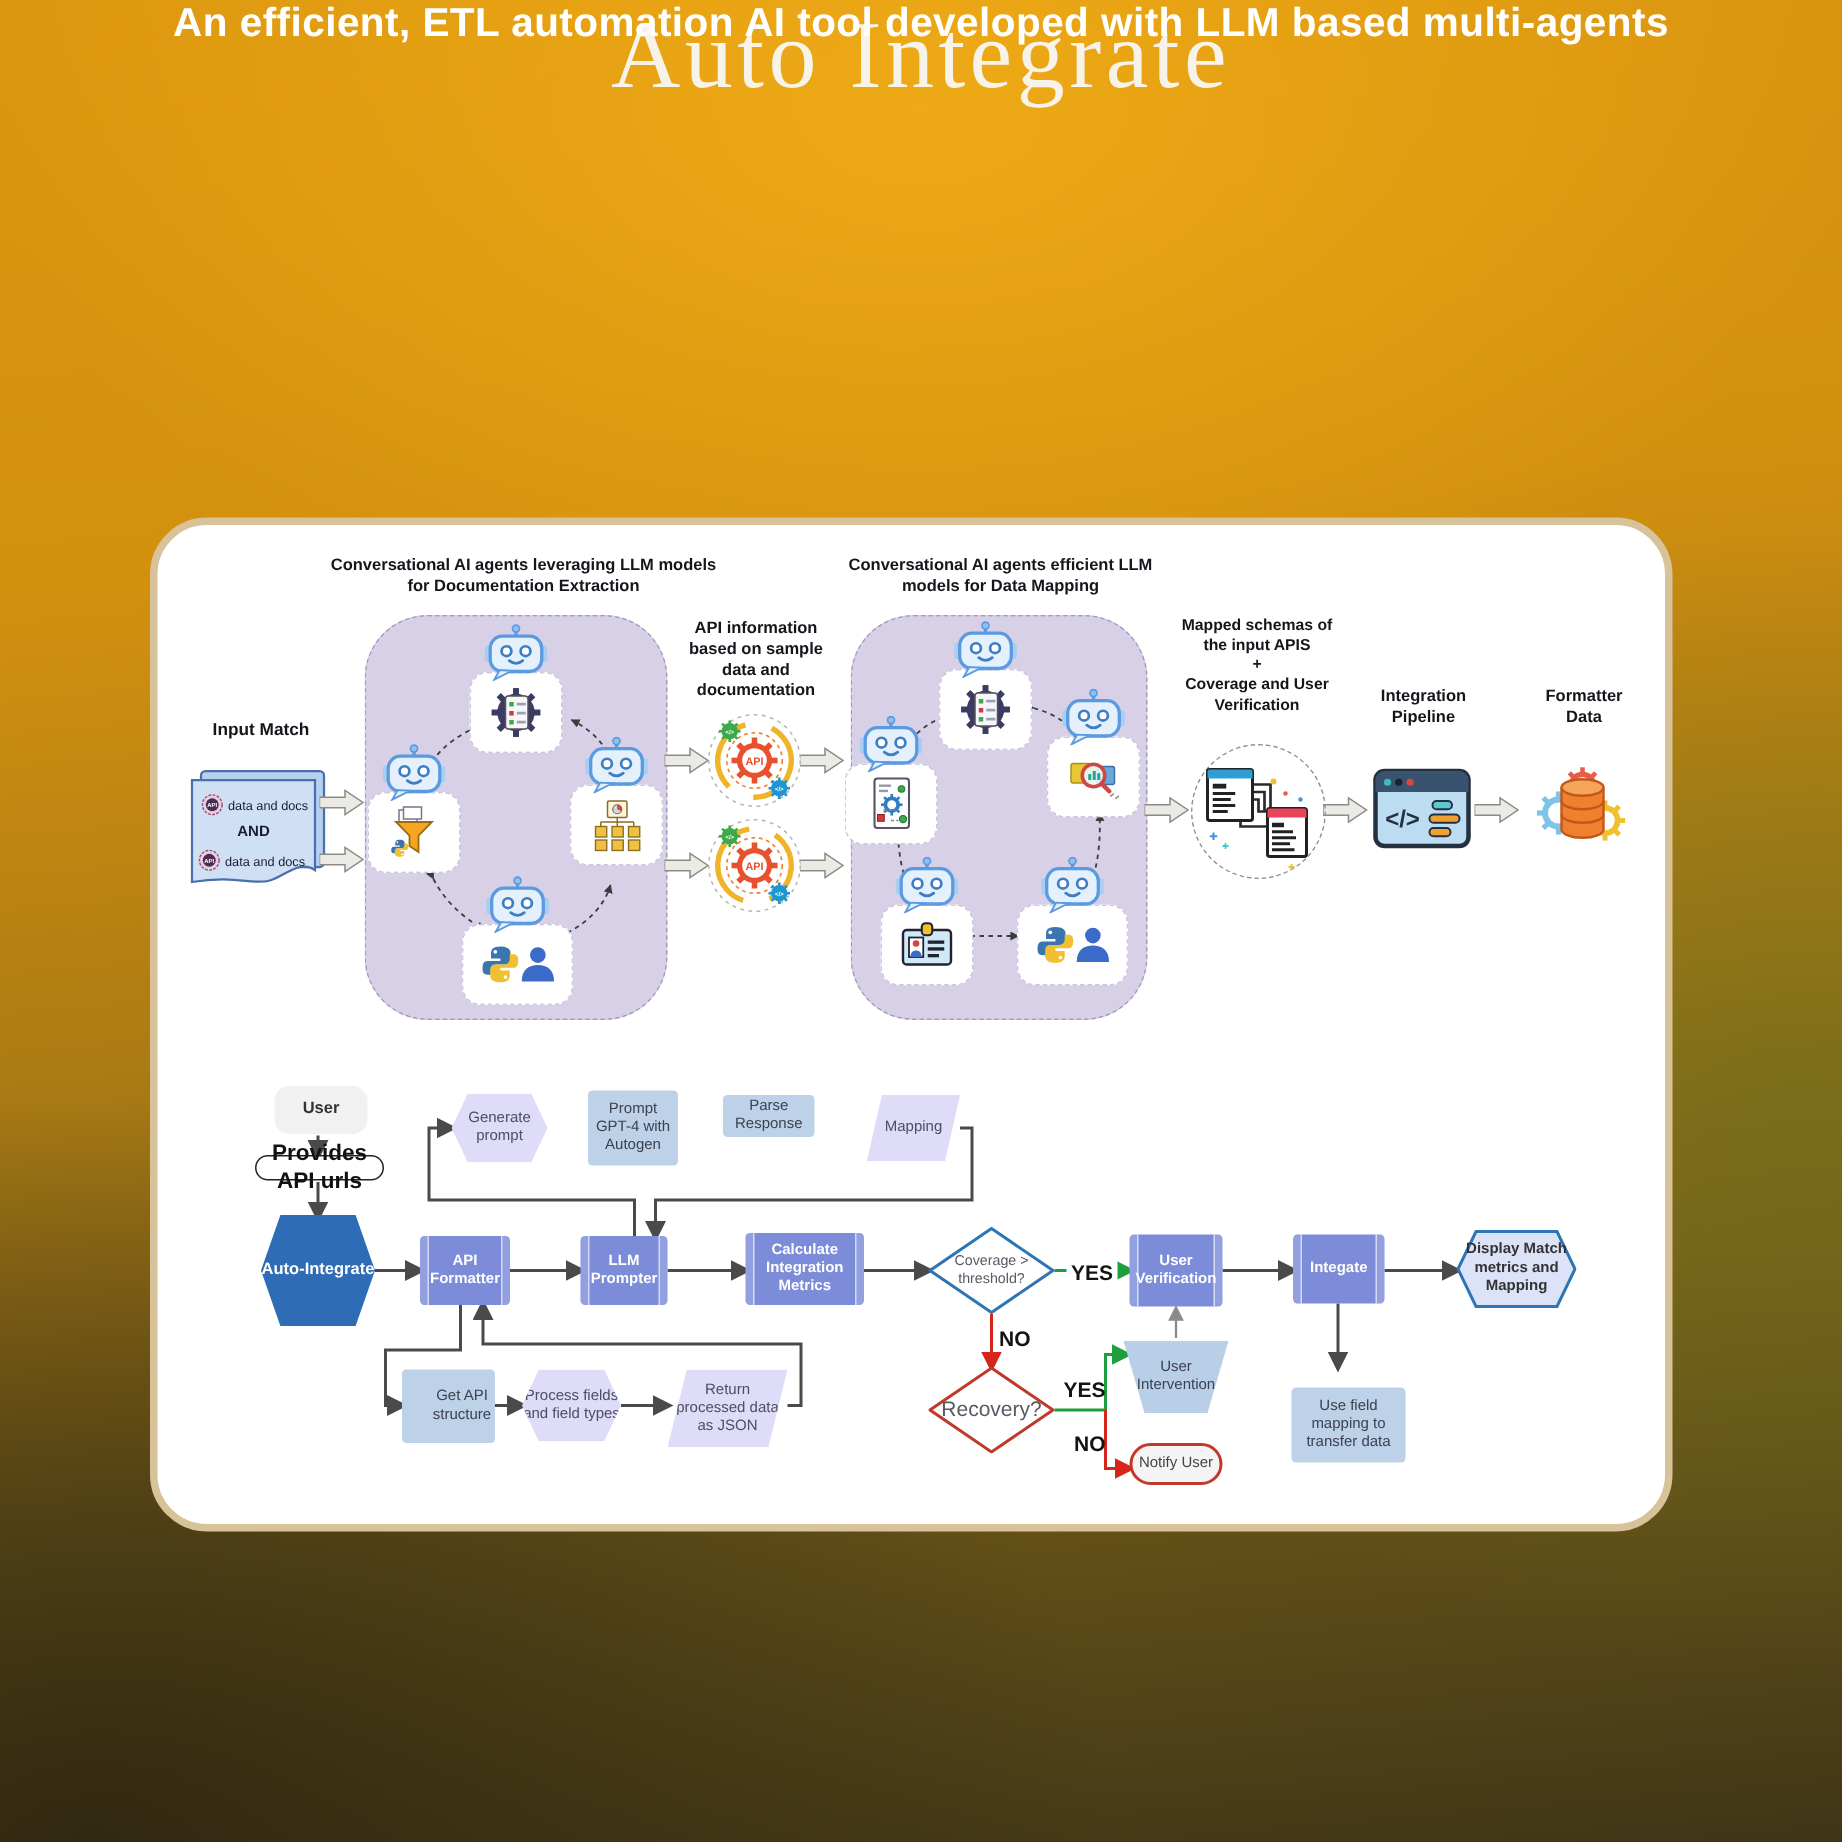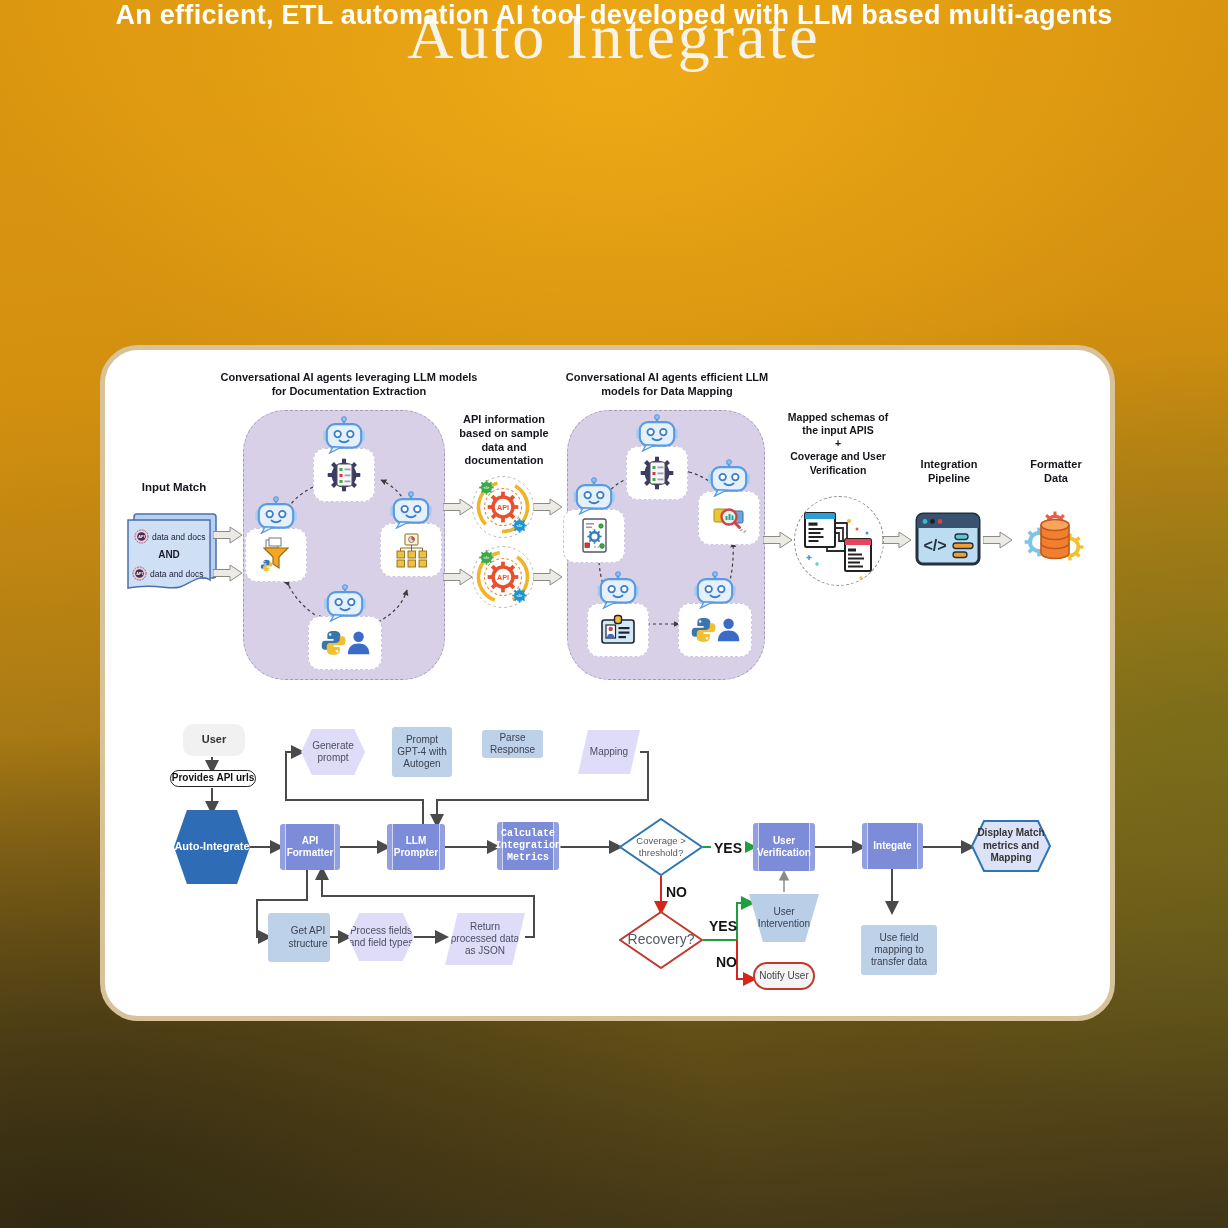--- a/index.html
+++ b/index.html
@@ -488,37 +488,37 @@
     <path d="M603,147 L645,147"></path>
     <path d="M603,240 H637 V203 H643"></path>
   </g>
   <g fill="none" stroke="#d6251a" stroke-width="2" marker-end="url(#mR)">
     <path d="M561,176 L561,203"></path>
     <path d="M637,240 V279 H645"></path>
   </g>
 </svg>
 
 <div class="abs fnode ctr pre" style="left:183px;top:724px;width:62px;height:32px;background:#f1f1f1;border-radius:10px;font-weight:bold;font-size:11px;color:#333;">User</div>
-<div class="abs fnode ctr" style="left:170px;top:770px;width:86px;height:17px;background:#fff;border:1.8px solid #222;border-radius:9px;font-weight:bold;font-size:10px;color:#111;">Provides API urls</div>
+<div class="abs fnode ctr" style="left:170px;top:770px;width:86px;height:17px;background:#fff;border:1.8px solid #222;border-radius:9px;font-weight:bold;font-size:15px;color:#111;">Provides API urls</div>
 <div class="abs fnode ctr pre hexc" style="left:174px;top:810px;width:76px;height:74px;background:#2e6cb5;color:#fff;font-weight:bold;font-size:11px;text-align:center;">Auto-Integrate</div>
 
 <div class="abs fnode ctr pre hexc lav" style="left:301px;top:729px;width:64px;height:46px;">Generate
 prompt</div>
 <div class="abs fnode ctr pre bluebox" style="left:392px;top:727px;width:60px;height:50px;">Prompt
 GPT-4 with
 Autogen</div>
 <div class="abs fnode ctr pre bluebox" style="left:482px;top:730px;width:61px;height:28px;">Parse
 Response</div>
 <div class="abs fnode ctr pre parc lav" style="left:578px;top:730px;width:62px;height:44px;">Mapping</div>
 
 <div class="abs fnode ctr pre proc" style="left:280px;top:824px;width:60px;height:46px;">API
 Formatter</div>
 <div class="abs fnode ctr pre proc" style="left:387px;top:824px;width:58px;height:46px;">LLM
 Prompter</div>
-<div class="abs fnode ctr pre proc" style="left:497px;top:822px;width:62px;height:48px;font-family:Liberation Mono, monospace;">Calculate
+<div class="abs fnode ctr pre proc" style="left:497px;top:822px;width:79px;height:48px;">Calculate
 Integration
 Metrics</div>
 
 <div class="abs" style="left:619px;top:818px;width:84px;height:58px;z-index:2;">
   <svg width="84" height="58" viewBox="0 0 84 58">
       <polygon points="42,1 83,29 42,57 1,29" fill="#fff" stroke="#2e75b6" stroke-width="2"></polygon>
     </svg>
   <div class="dtext pre">Coverage &gt;
 threshold?</div>
 </div>

